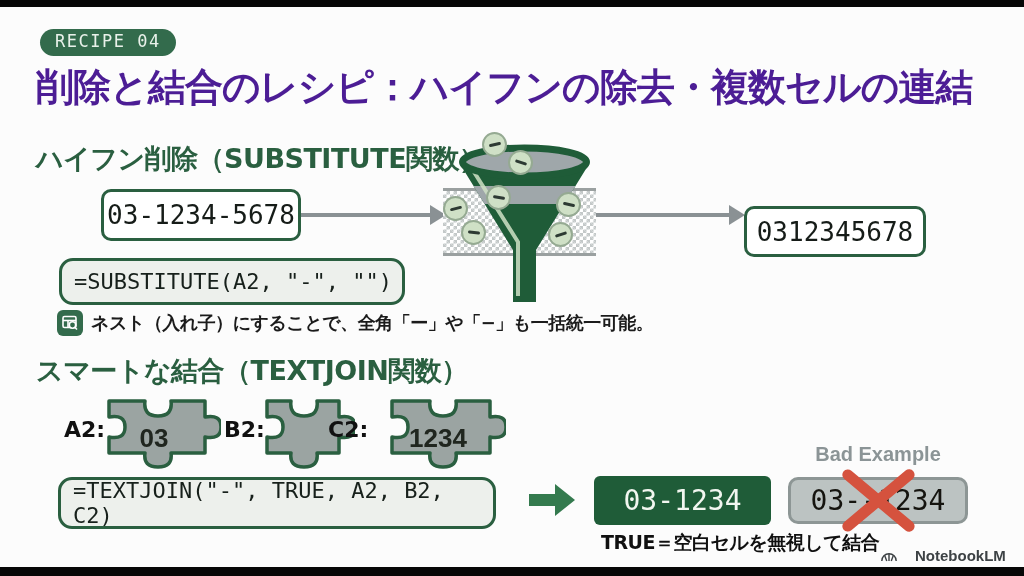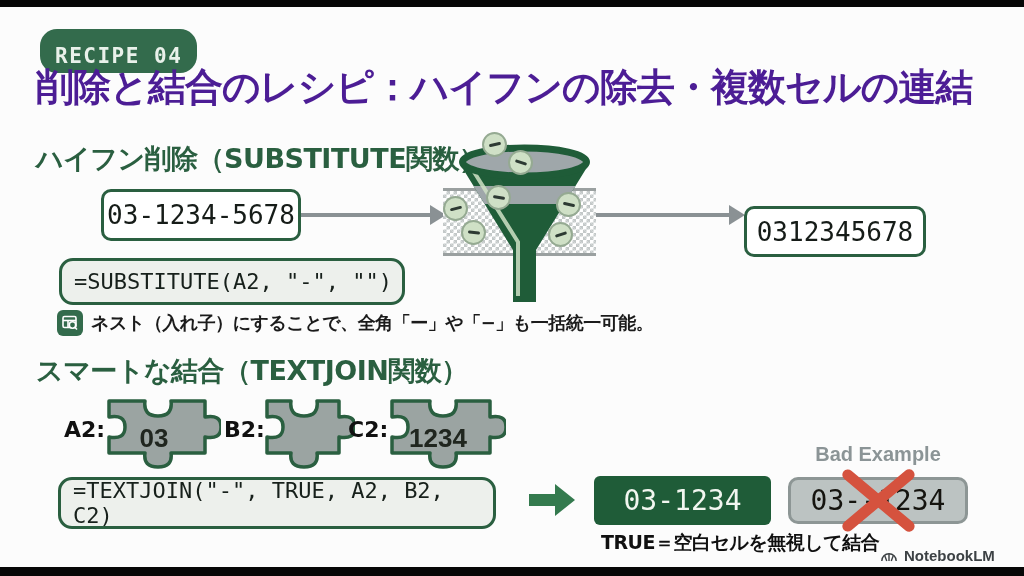--- a/index.html
+++ b/index.html
@@ -9,22 +9,22 @@
     --red_x:#d5523e; --text_black:#141414; --muted_gray:#8b9496;
   }
   *{margin:0;padding:0;box-sizing:border-box}
   html,body{background:#222}
   .stage{position:relative;width:1024px;height:576px;background:#fcfcfc;overflow:hidden;
          font-family:"DejaVu Sans",sans-serif;color:var(--text_black)}
   .bar{position:absolute;left:0;width:100%;background:#060606}
   .bar.top{top:0;height:7px}.bar.bottom{bottom:0;height:9px}
 
   .badge{position:absolute;left:40px;top:29px;background:var(--badge_green);color:#e9f1ea;
-         font-family:"DejaVu Sans Mono",monospace;font-weight:700;font-size:21px;
-         letter-spacing:1.5px;padding:15px 15px 5px;border-radius:17px}
+         font-family:"DejaVu Sans Mono",monospace;font-weight:400;font-size:17px;
+         letter-spacing:1.5px;padding:2px 15px 5px;border-radius:17px}
   .title{position:absolute;left:36px;top:66px;width:960px;font-size:38px;font-weight:800;
          color:#4c1d95;letter-spacing:-1px;line-height:1.15}
   .sec-heading{position:absolute;font-size:27px;font-weight:800;color:var(--accent_green);letter-spacing:-0.5px}
   .h1{left:36px;top:141px}.h2{left:36px;top:353px}
 
   .valuebox{position:absolute;background:#fff;border:3.5px solid var(--accent_green);border-radius:10px;
             display:flex;align-items:center;justify-content:center;
             font-family:"DejaVu Sans Mono",monospace;color:#161c18}
   .inbox{left:101px;top:189px;width:200px;height:52px;font-size:26px}
   .outbox{left:744px;top:206px;width:182px;height:51px;font-size:26px}
@@ -55,21 +55,21 @@
 
   .chip{position:absolute;width:25px;height:25px;border-radius:50%;background:var(--chip_green);
         border:2px solid rgba(40,70,50,.35);display:flex;align-items:center;justify-content:center}
   .chip i{display:block;width:12px;height:3.2px;background:#2d3a33;border-radius:2px}
 
   .noteicon{position:absolute;left:57px;top:310px;width:26px;height:26px;background:var(--badge_green);
             border-radius:6px;display:flex;align-items:center;justify-content:center}
   .note{position:absolute;left:91px;top:311px;font-size:18px;font-weight:700;color:#1b1b1b;letter-spacing:-0.5px}
 
   .cell-label{position:absolute;font-size:22px;font-weight:700;color:#111}
-  .lA{left:64px;top:417px}.lB{left:224px;top:417px}.lC{left:348px;top:417px}
+  .lA{left:64px;top:417px}.lB{left:224px;top:417px}.lC{left:328px;top:417px}
   .piece{position:absolute}
   .piece svg{position:absolute;left:0;top:0}
   .piece .pfill{fill:var(--puzzle_gray);stroke:var(--accent_green);stroke-width:3.5;stroke-linejoin:round}
   .piece .val{position:absolute;left:0;right:16px;top:8px;bottom:0;display:flex;align-items:center;justify-content:center;
               font-family:Liberation Sans, sans-serif;font-size:26px;font-weight:700;color:#20261f}
   .p1{left:103px;top:397px;width:118px;height:74px}
   .p2{left:261px;top:397px;width:94px;height:74px}
   .p3{left:386px;top:397px;width:120px;height:74px}
 
   .blockarrow{position:absolute;left:529px;top:482px}
@@ -82,21 +82,21 @@
             font-family:"Liberation Sans",sans-serif;font-size:20px;font-weight:600;color:var(--muted_gray)}
   .badbox{position:absolute;left:788px;top:477px;width:180px;height:47px;background:var(--bad_gray);
           border:3px solid var(--bad_border);border-radius:10px;display:flex;align-items:center;justify-content:center;
           font-family:"DejaVu Sans Mono",monospace;font-size:28px;color:#15140f}
   .xmark{position:absolute;left:836px;top:461px;width:84px;height:78px}
   .xmark i{position:absolute;left:-4%;top:50%;width:108%;height:11px;margin-top:-5px;
            background:var(--red_x);border-radius:6px}
   .xmark i.a{transform:rotate(40deg)}.xmark i.b{transform:rotate(-40deg)}
   .caption{position:absolute;left:601px;top:530px;font-size:19px;font-weight:700;color:#101010;letter-spacing:-0.5px}
 
-  .brand{position:absolute;left:880px;top:547px;display:flex;align-items:center;gap:6px;
+  .brand{position:absolute;left:880px;top:547px;display:flex;align-items:center;gap:17px;
          font-family:"Liberation Sans",sans-serif;font-size:15px;font-weight:600;color:#3d4245}
 </style>
 </head>
 <body>
 
 <div class="stage">
   <div class="bar top"></div>
   <div class="bar bottom"></div>
 
   <div class="badge">RECIPE 04</div>

